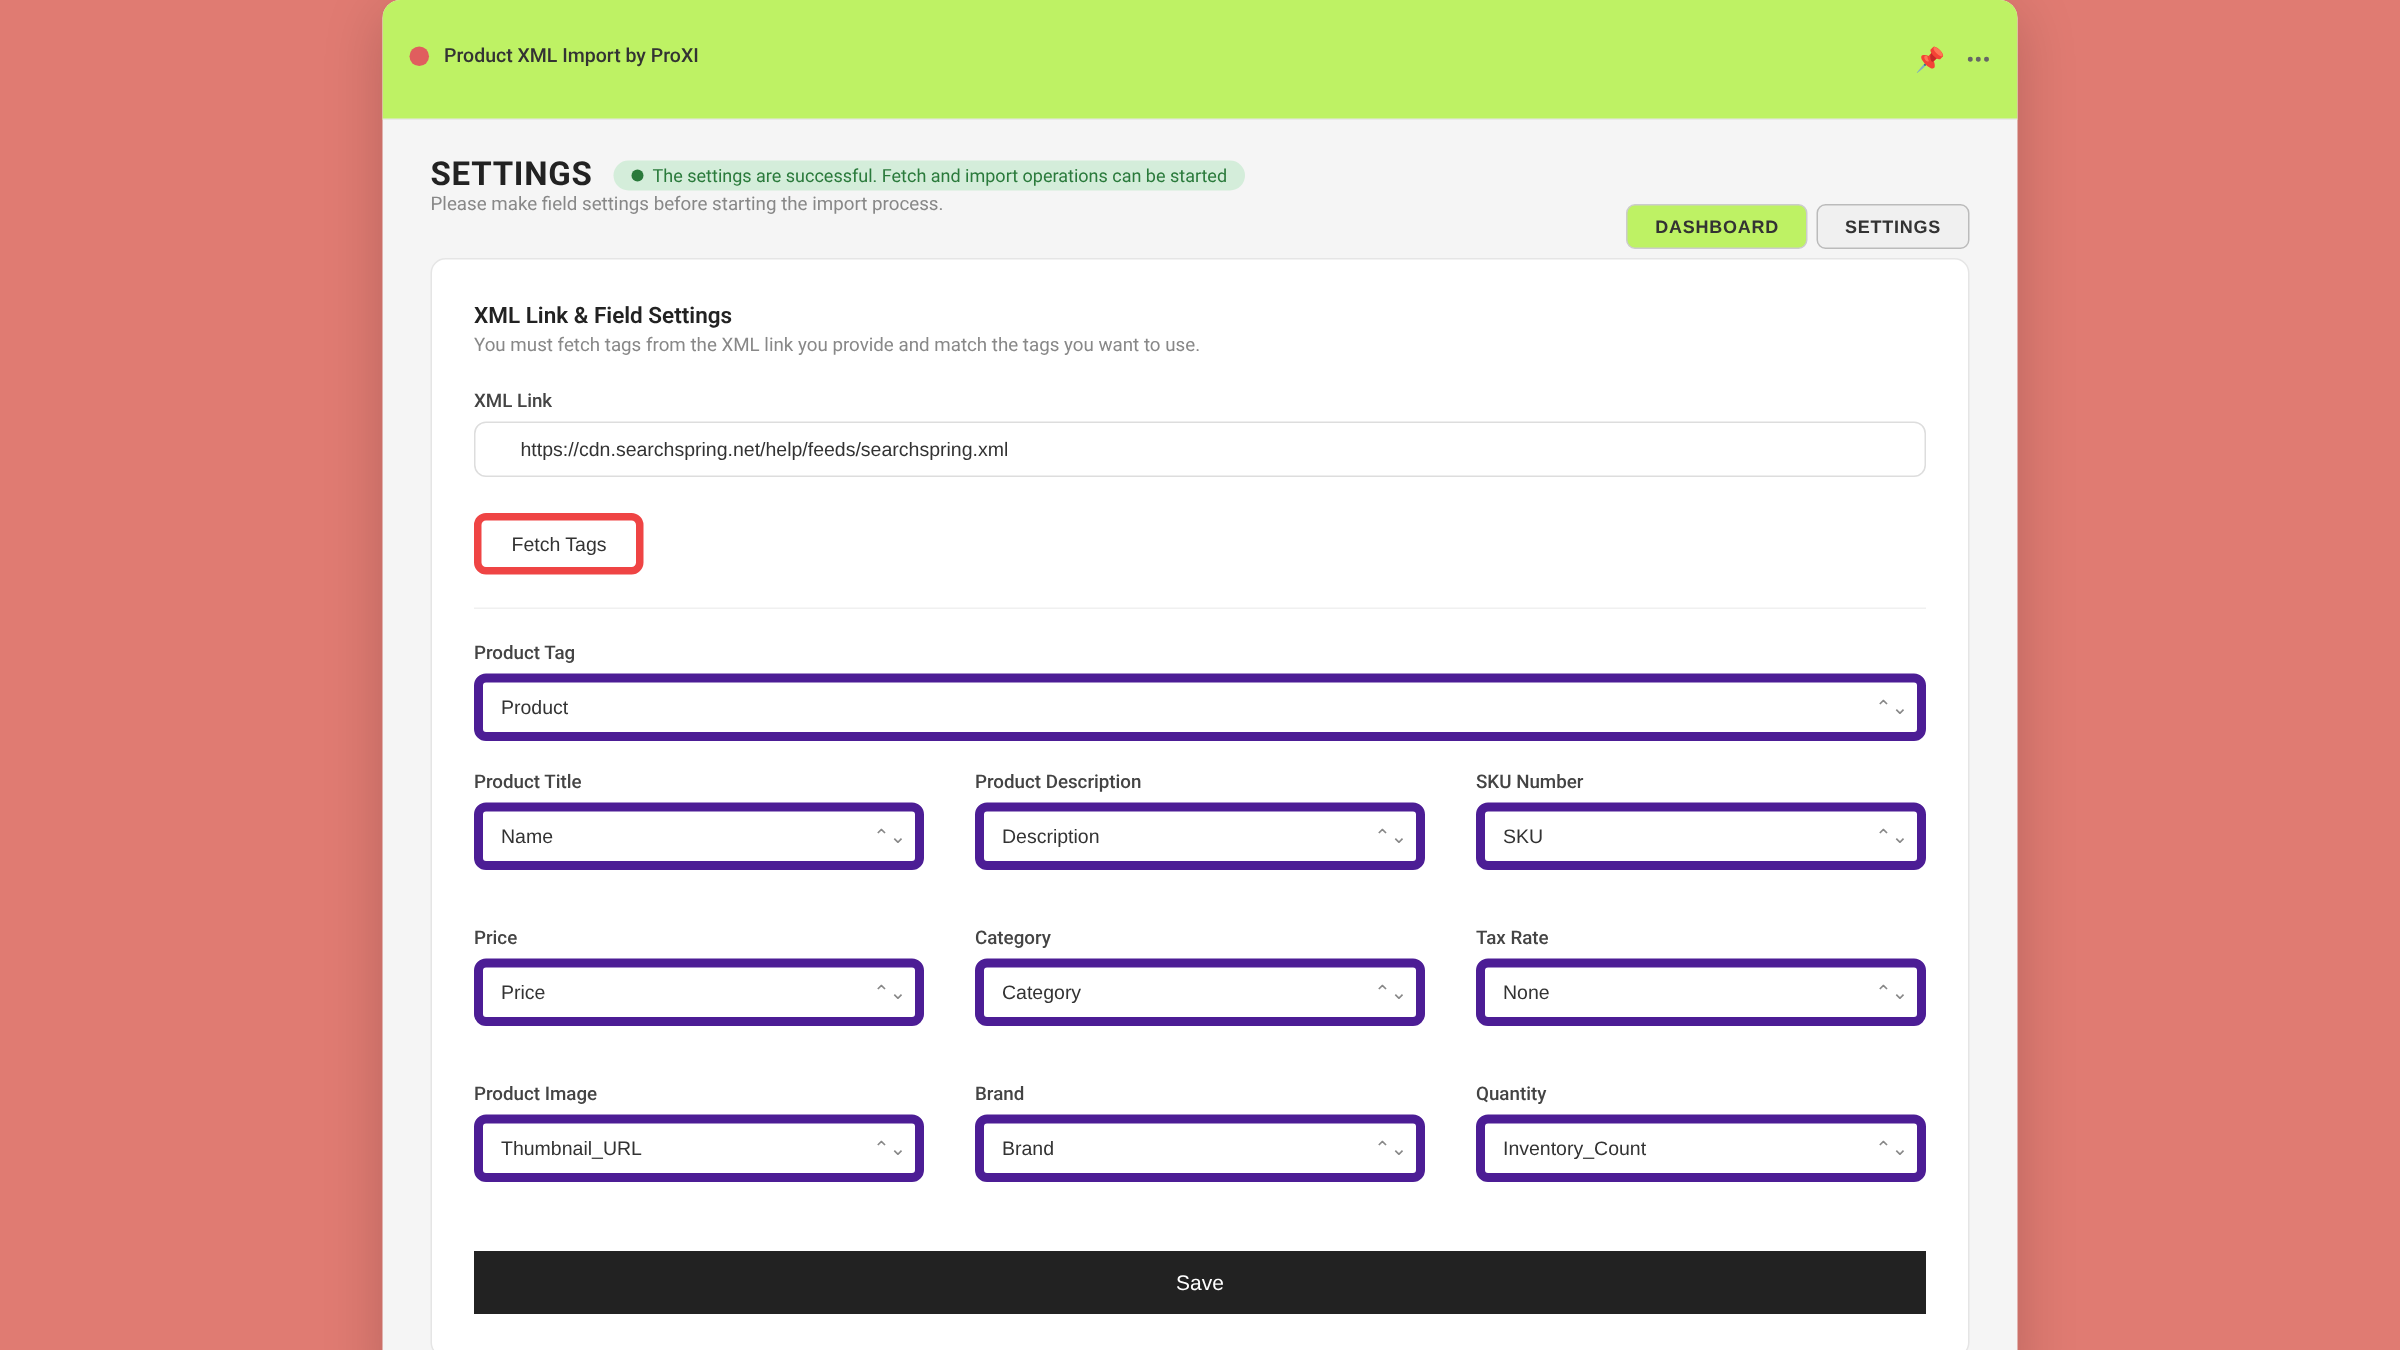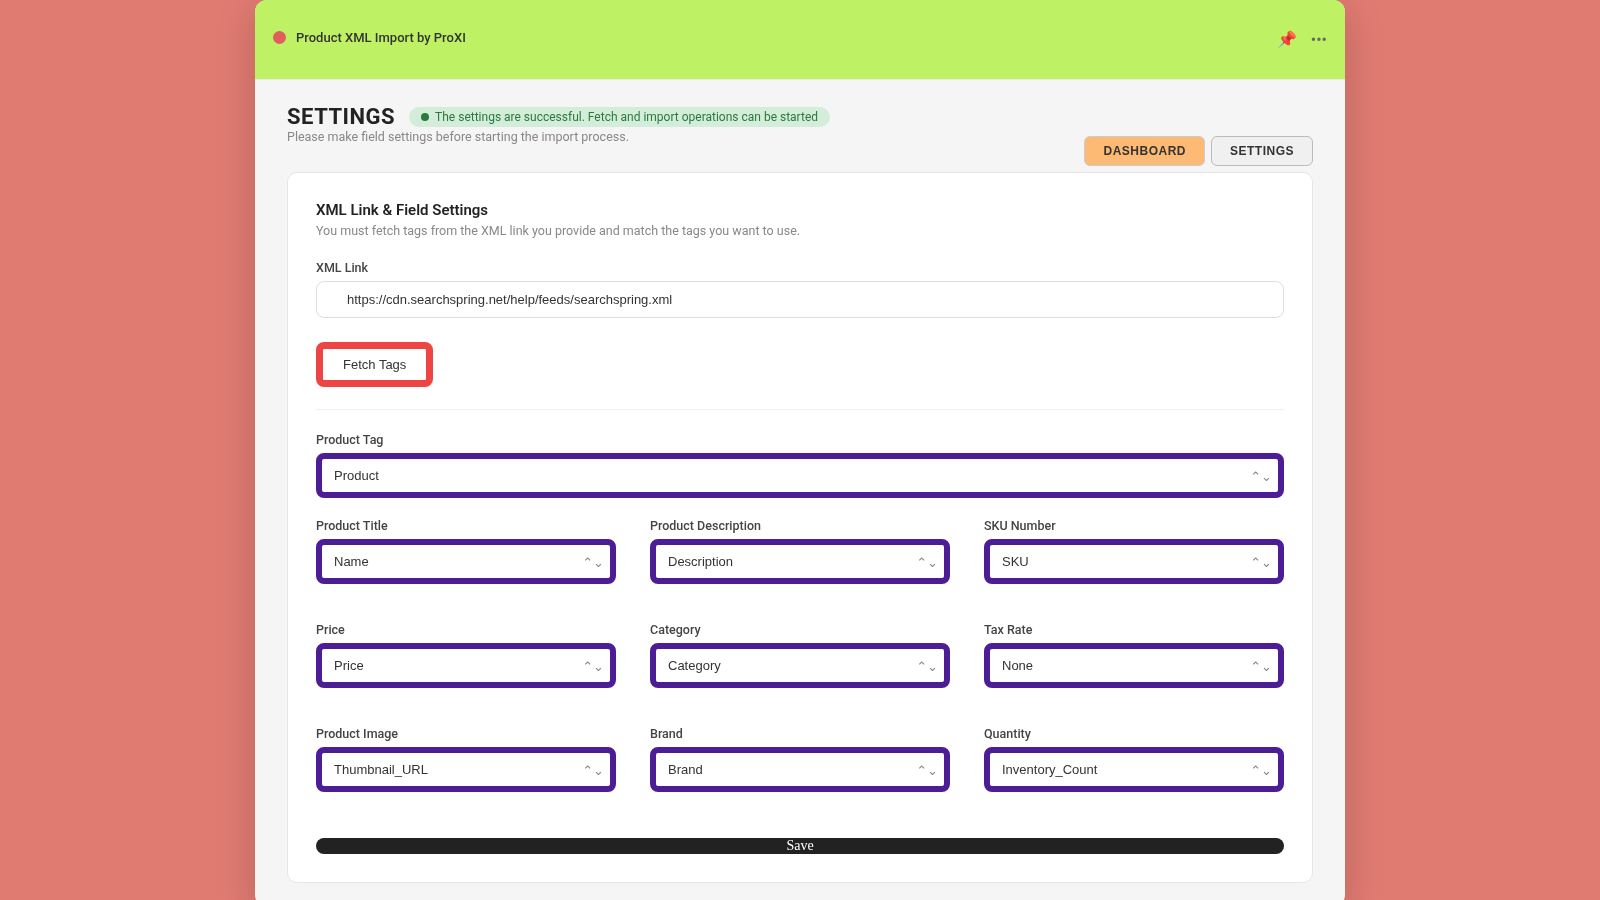--- a/index.html
+++ b/index.html
@@ -94,21 +94,21 @@
       background: #2a7a3b;
       display: inline-block;
     }
     .nav-buttons {
       display: flex;
       gap: 6px;
     }
     .nav-btn {
       padding: 7px 18px;
       border: 1px solid #ccc;
-      background: #fdba74;
+      background: #bef264;
       border-radius: 6px;
       font-size: 12px;
       font-weight: 600;
       letter-spacing: 0.5px;
       cursor: pointer;
       color: #333;
     }
     .nav-btn.active {
       background: #f0f0f0;
       border-color: #bbb;
@@ -149,21 +149,21 @@
       padding: 10px 30px;
       border: 1px solid #ddd;
       border-radius: 8px;
       font-size: 13px;
       color: #333;
       background: #fff;
       outline: none;
     }
     .fetch-btn {
       padding: 8px 20px;
-      border: 7px solid #ef4444;
+      border: 5px solid #ef4444;
       background: #fff;
       border-radius: 8px;
       font-size: 13px;
       cursor: pointer;
       color: #333;
       margin-top: 4px;
     }
     .divider {
       height: 1px;
       background: #f0f0f0;
@@ -196,30 +196,29 @@
       font-size: 13px;
     }
     .three-col {
       display: grid;
       grid-template-columns: 1fr 1fr 1fr;
       gap: 34px;
       margin-bottom: 18px;
     }
     .save-btn {
       width: 100%;
-      padding: 0;
+      padding: 13px;
       background: #222;
       color: #fff;
       border: none;
-      border-radius: 13px;
+      border-radius: 0;
       font-size: 14px;
       font-weight: 500;
       cursor: pointer;
       margin-top: 8px;
-      font-family: Liberation Serif, serif;
     }
   </style>
 </head>
 <body>
 
 <div class="app-window">
 
   <div class="title-bar">
     <div class="title-bar-left">
       <span class="traffic-light"></span>

